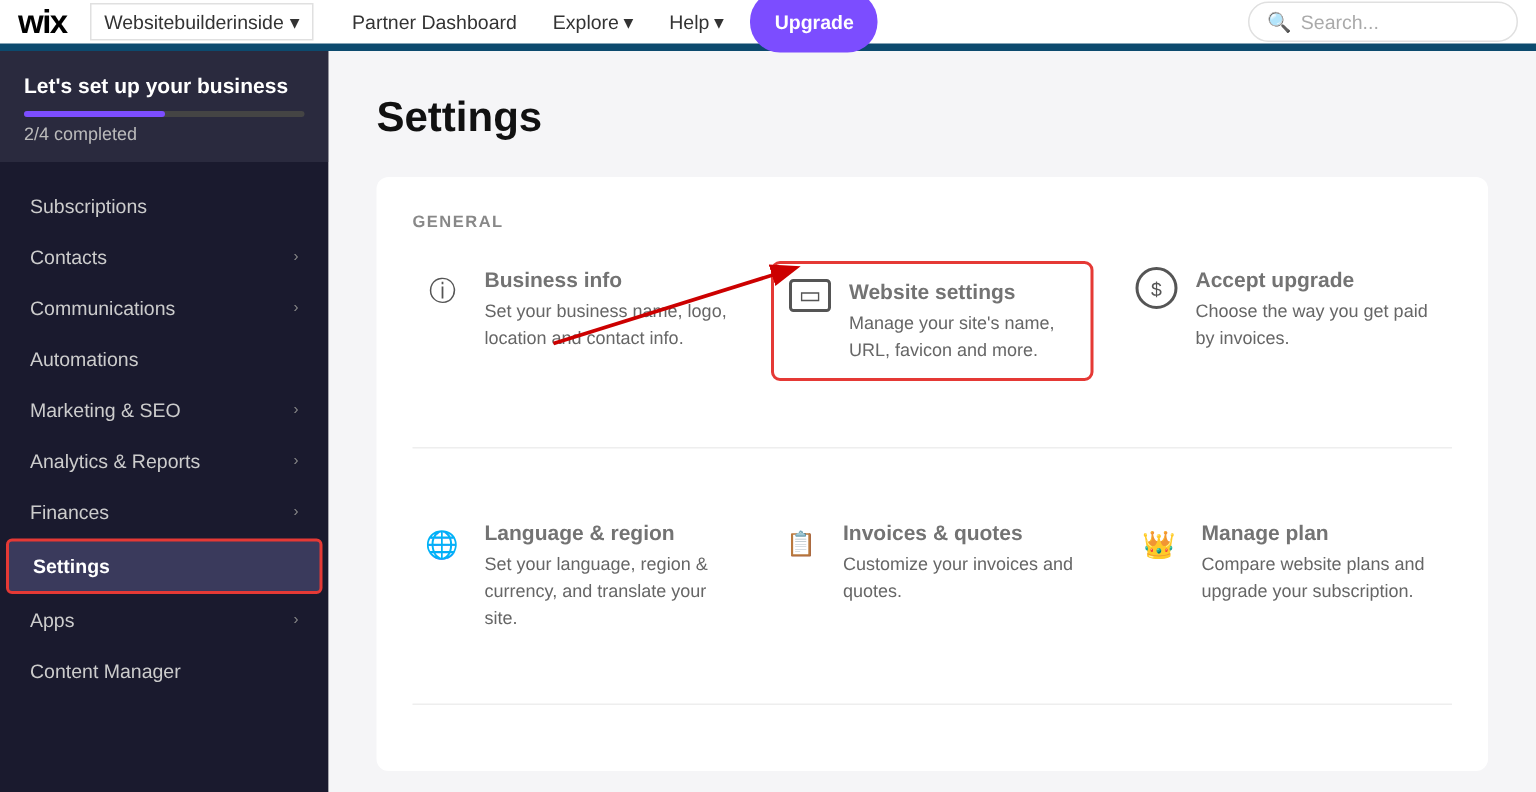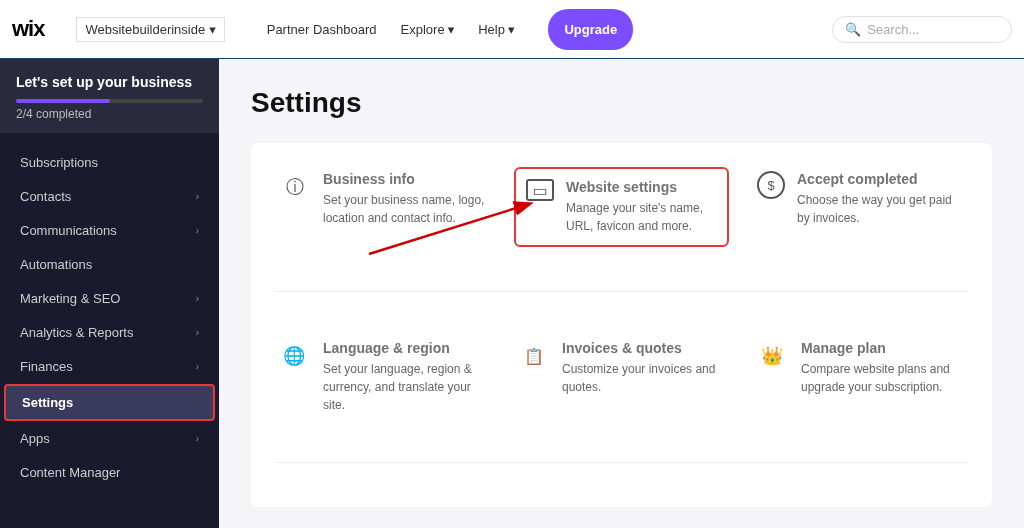--- a/index.html
+++ b/index.html
@@ -1,22 +1,22 @@
 <!DOCTYPE html>
 <html><head>
   <meta charset="utf-8">
   <style>
     * { box-sizing: border-box; margin: 0; padding: 0; }
     body { font-family: 'Helvetica Neue', Arial, sans-serif; font-size: 14px; color: #333; display: flex; flex-direction: column; height: 528px; overflow: hidden; }
 
     
     .top-nav {
-      display: flex; align-items: center; height: 59px;
-      background: #fff; border-bottom: 1px solid #0c4a6e;
-      padding: 0 12px; gap: 24px; flex-shrink: 0; z-index: 10;
+      display: flex; align-items: center; height: 34px;
+      background: #fff; border-bottom: 5px solid #0c4a6e;
+      padding: 0 12px; gap: 8px; flex-shrink: 0; z-index: 10;
     }
     .wix-logo {
       font-weight: 900; font-size: 22px; color: #000; letter-spacing: -1px; margin-right: 8px;
     }
     .site-selector {
       display: flex; align-items: flex-start; gap: 4px;
       border: 1px solid #e0e0e0; border-radius: 0;
       padding: 4px 8px; cursor: pointer; font-size: 13px; color: #333;
     }
     .nav-links { display: flex; align-items: center; gap: 4px; margin-left: 8px; }
@@ -186,20 +186,21 @@
         <span>Content Manager</span>
       </div>
     </div>
   </aside>
 
   <div class="relative-wrap">
     <main class="content">
       <h1 class="page-title">Settings</h1>
 
       <div class="settings-card">
+        <div class="section-label">GENERAL</div>
 
         <div class="settings-grid">
 
           <div class="settings-item">
             <div class="item-icon">ⓘ</div>
             <div class="item-content">
               <div class="item-title">Business info</div>
               <div class="item-desc">Set your business name, logo, location and contact info.</div>
             </div>
           </div>
@@ -208,21 +209,21 @@
             <div class="item-icon" style="font-size:16px; border:2px solid #555; border-radius:3px; width:28px; height:22px; display:flex; align-items:center; justify-content:center;">▭</div>
             <div class="item-content">
               <div class="item-title">Website settings</div>
               <div class="item-desc">Manage your site's name, URL, favicon and more.</div>
             </div>
           </div>
 
           <div class="settings-item">
             <div class="item-icon" style="border:2px solid #555; border-radius:50%; width:28px; height:28px; display:flex; align-items:center; justify-content:center; font-size:13px;">$</div>
             <div class="item-content">
-              <div class="item-title">Accept completed</div>
+              <div class="item-title">Accept upgrade</div>
               <div class="item-desc">Choose the way you get paid by invoices.</div>
             </div>
           </div>
 
           <div style="grid-column: 1/-1;" class="divider-row"></div>
 
           <div class="settings-item">
             <div class="item-icon">🌐</div>
             <div class="item-content">
               <div class="item-title">Language &amp; region</div>

